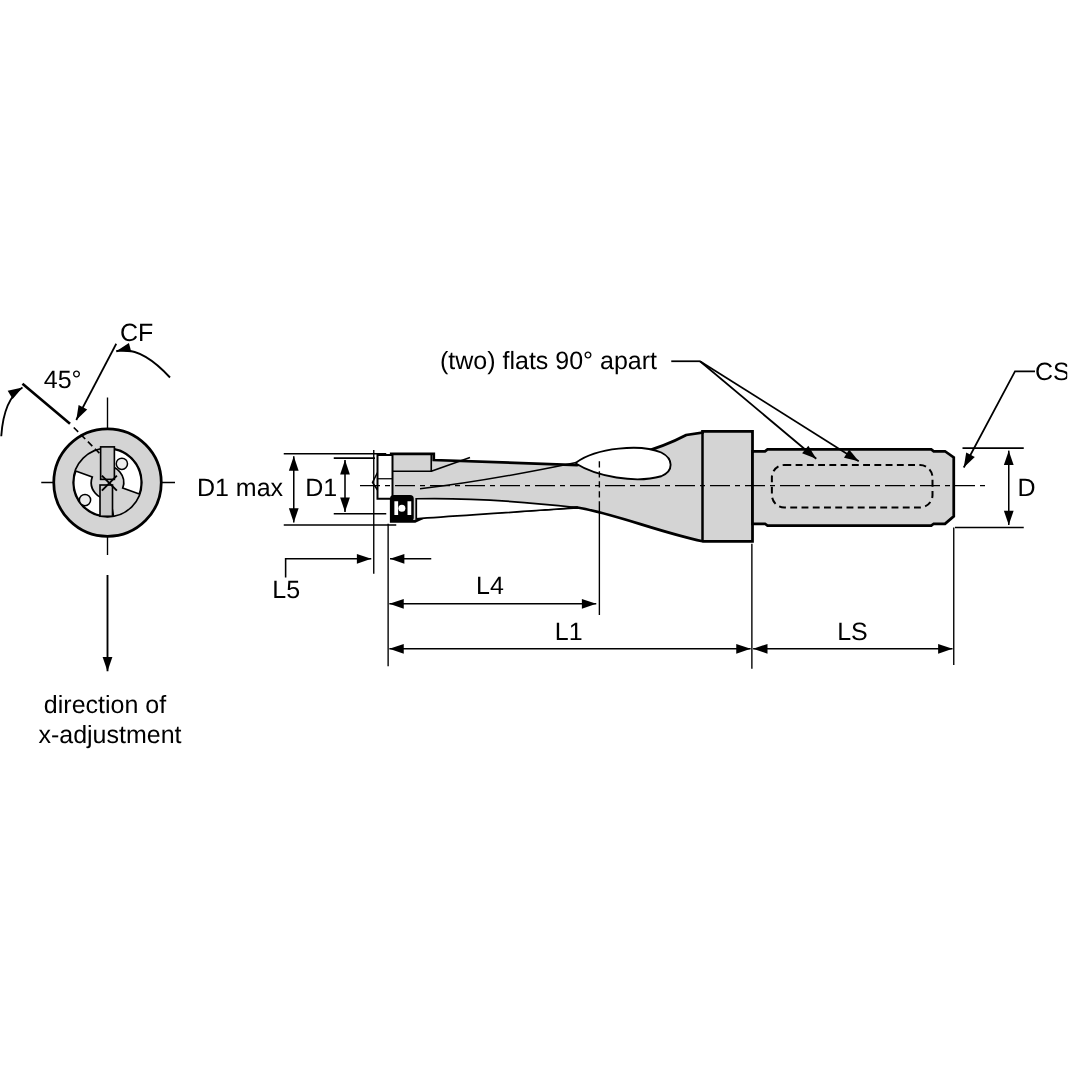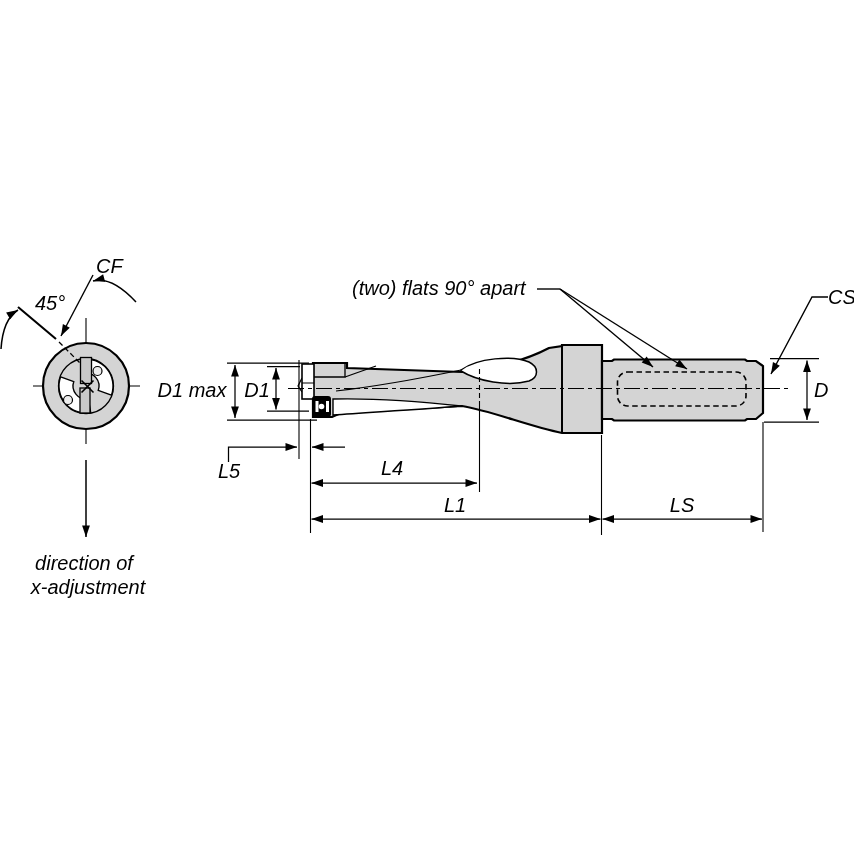--- a/index.html
+++ b/index.html
@@ -1,17 +1,17 @@
 <!DOCTYPE html>
 <html><head>
 <meta charset="utf-8">
 <style>
   html,body{margin:0;padding:0;background:#ffffff;}
   .canvas{position:relative;width:854px;height:854px;background:#ffffff;overflow:hidden;
-          font-family:"Liberation Sans", sans-serif;font-style:italic;}
+          font-family:"Liberation Sans", sans-serif;}
   svg{position:absolute;left:0;top:0;}
   svg *{vector-effect:none;}
   .ln{stroke:#000;fill:none;}
   .thin{stroke-width:1.1;}
   .dim{stroke-width:1.25;}
   .body-fill{fill:#d4d4d4;stroke:#000;stroke-width:2.2;}
   .white-fill{fill:#ffffff;stroke:#000;}
   .lbl{font-family:"Liberation Sans", sans-serif;font-size:20px;fill:#000;}
   .lbl-mid{text-anchor:middle;}
   .dash45{stroke-dasharray:5 3;}

